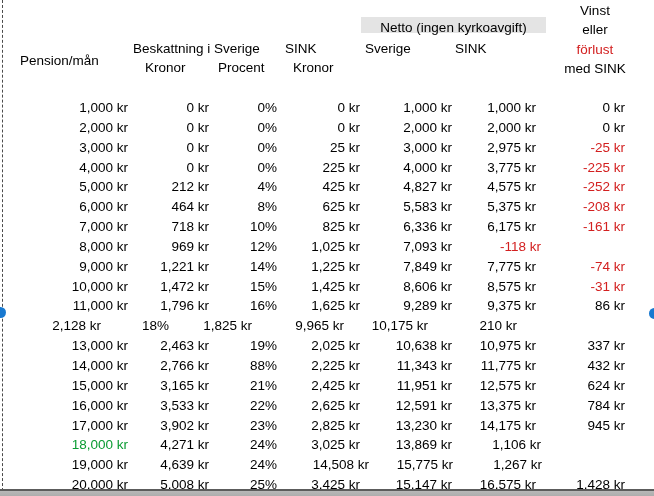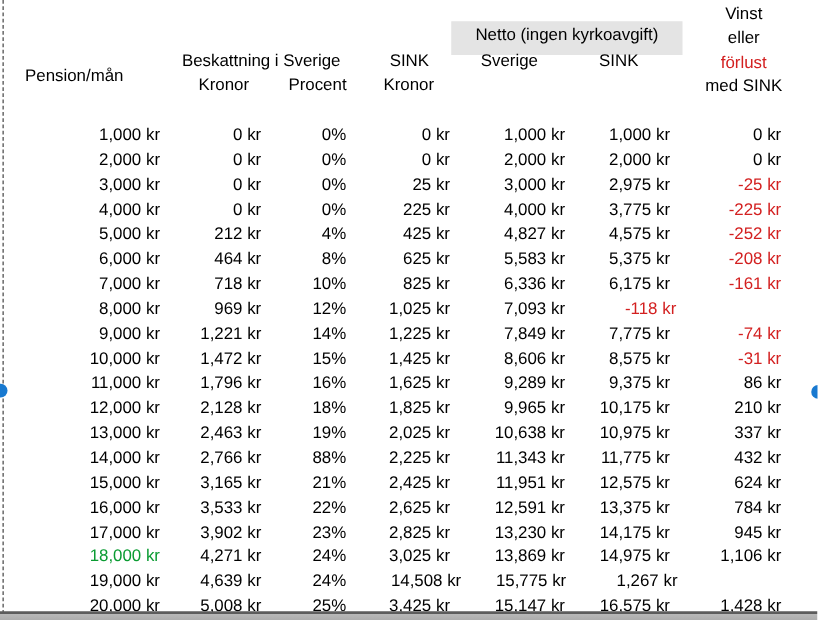--- a/index.html
+++ b/index.html
@@ -9,24 +9,24 @@
     font-family:"Liberation Sans", sans-serif;
     font-size:13.5px;color:#000;
   }
   
   .pagebreak{
     position:absolute;left:2px;top:0;height:496px;width:0;
     border-left:1px dashed #4a4a4a;
   }
   
   .hdr{position:absolute;white-space:nowrap;}
-  .center{text-align:center;}
+  .center{text-align:left;}
   .right{text-align:left;margin-top:12px;}
   .netto-box{
-    position:absolute;left:361px;top:17px;width:185px;height:27px;
+    position:absolute;left:361px;top:17px;width:185px;height:16px;
     background:var(--netto-bg,#e4e4e4);
     text-align:center;line-height:21px;
   }
   .vinst-col{
     position:absolute;left:550px;top:1px;width:90px;
     text-align:center;line-height:19.4px;
   }
   .red{color:var(--red,#d32020);}
   .green{color:var(--green,#0a9b32);}
   
@@ -184,21 +184,20 @@
     <div class="c c1">11,000 kr</div>
     <div class="c c2">1,796 kr</div>
     <div class="c c3">16%</div>
     <div class="c c4">1,625 kr</div>
     <div class="c c5">9,289 kr</div>
     <div class="c c6">9,375 kr</div>
     <div class="c c7">86 kr</div>
   </div>
 
   <div class="row">
-    <div class="c c1">12,000 kr</div>
     <div class="c c2">2,128 kr</div>
     <div class="c c3">18%</div>
     <div class="c c4">1,825 kr</div>
     <div class="c c5">9,965 kr</div>
     <div class="c c6">10,175 kr</div>
     <div class="c c7">210 kr</div>
   </div>
 
   <div class="row">
     <div class="c c1">13,000 kr</div>
@@ -249,21 +248,20 @@
     <div class="c c6">14,175 kr</div>
     <div class="c c7">945 kr</div>
   </div>
 
   <div class="row">
     <div class="c c1 green">18,000 kr</div>
     <div class="c c2">4,271 kr</div>
     <div class="c c3">24%</div>
     <div class="c c4">3,025 kr</div>
     <div class="c c5">13,869 kr</div>
-    <div class="c c6">14,975 kr</div>
     <div class="c c7">1,106 kr</div>
   </div>
 
   <div class="row">
     <div class="c c1">19,000 kr</div>
     <div class="c c2">4,639 kr</div>
     <div class="c c3">24%</div>
     <div class="c c5">14,508 kr</div>
     <div class="c c6">15,775 kr</div>
     <div class="c c7">1,267 kr</div>

